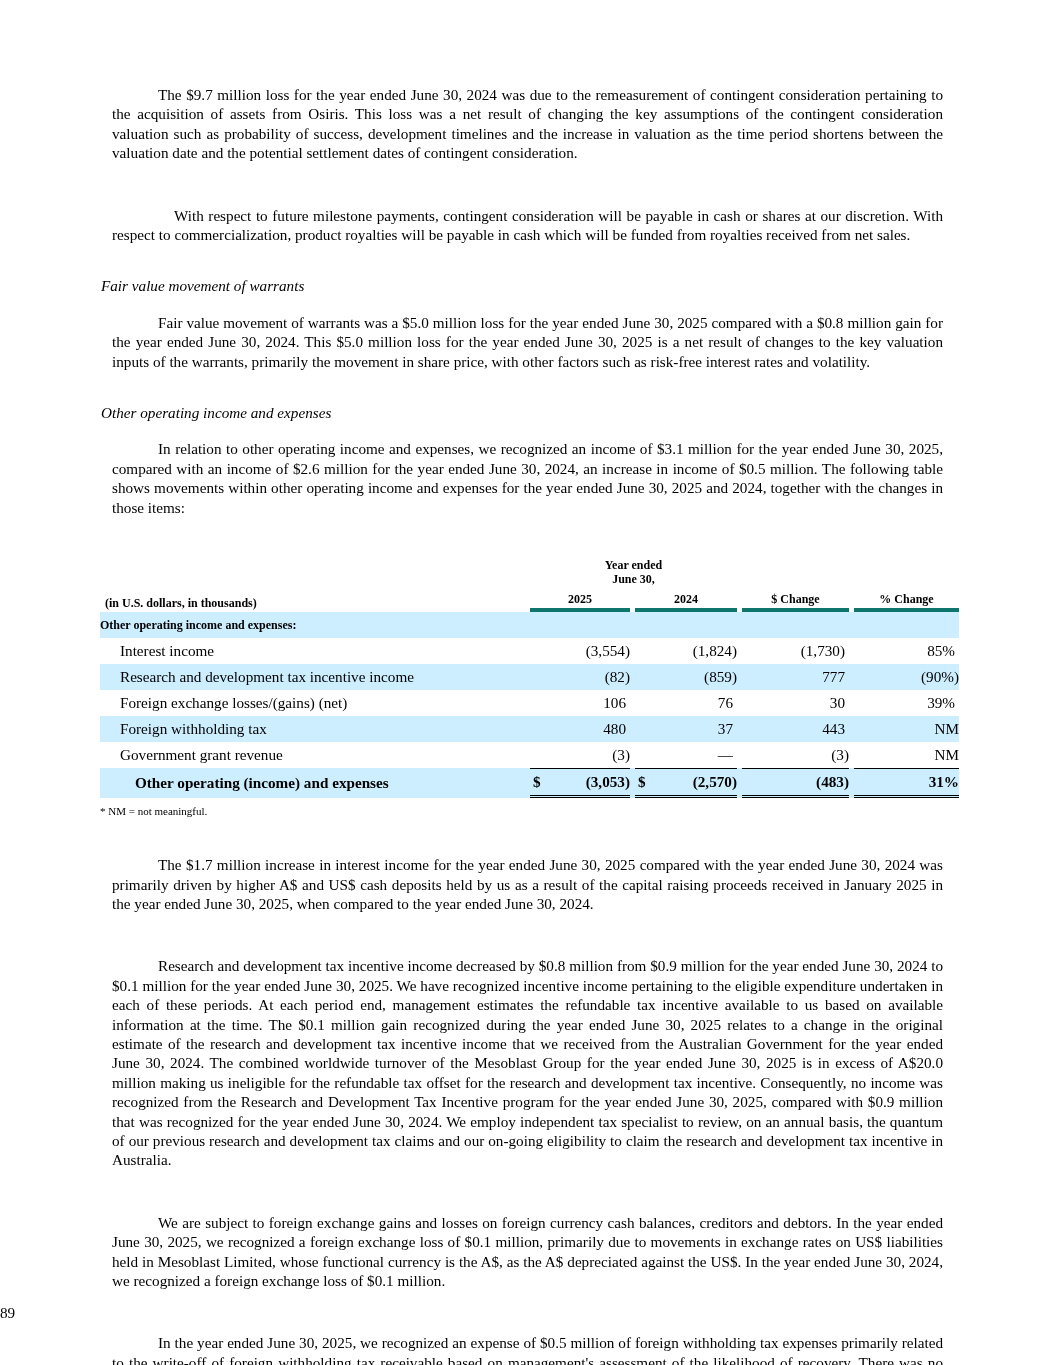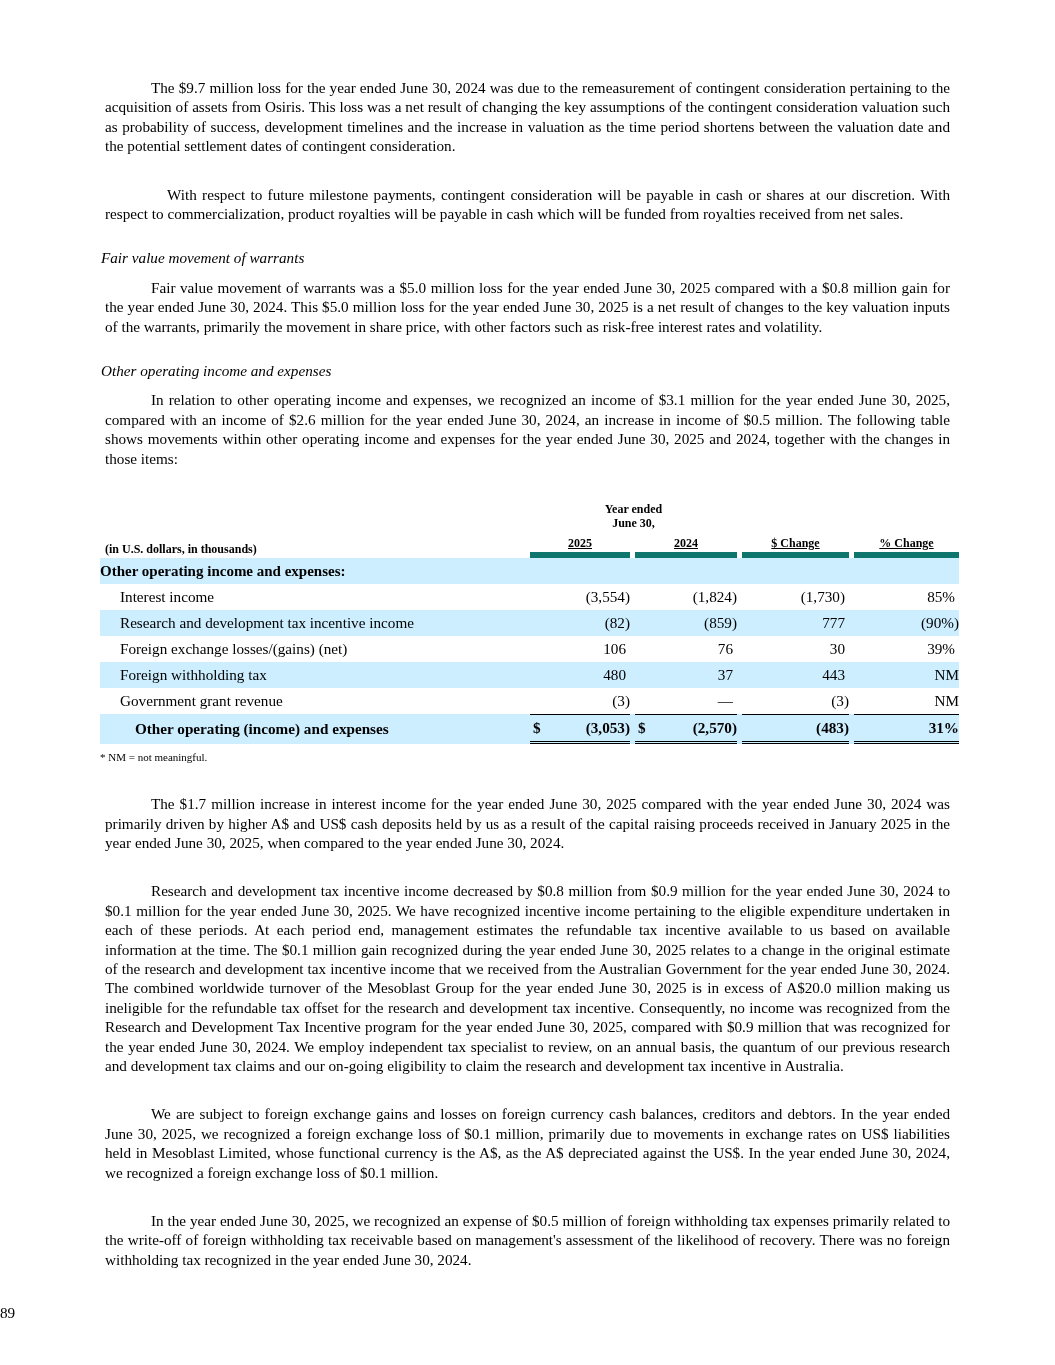--- a/index.html
+++ b/index.html
@@ -3,40 +3,40 @@
   <meta charset="utf-8">
   <style>
     html, body { margin: 0; padding: 0; background: #ffffff; }
     body {
       width: 1055px; height: 1365px; position: relative; overflow: hidden;
       font-family: "Liberation Serif", "DejaVu Serif", serif;
       color: #000; font-size: 15.2px;
     }
     .page { position: absolute; left: 101px; top: 74px; width: 853px; }
     p.body {
-      margin: 4px; text-align: justify; line-height: 19.4px; text-indent: 46px;
+      margin: 11px; text-align: justify; line-height: 19.4px; text-indent: 46px;
     }
     p.indent2 { text-indent: 62px; }
     .heading { font-style: italic; margin: 0; line-height: 19.4px; }
     .gap-s { height: 20px; }
     .gap-m { height: 21px; }
 
     table.fin {
       border-collapse: separate; border-spacing: 0; width: 859px; margin-left: -1px;
       font-size: 15.2px;
     }
     table.fin td { padding: 0; height: 26px; line-height: 26px; vertical-align: middle; }
     .hl { background: #cceeff; }
     .th-small { font-size: 12px; font-weight: bold; text-align: center; line-height: 14px; }
     .colhead { font-size: 12px; font-weight: bold; text-align: center; height: 20px !important; line-height: 14px !important; vertical-align: bottom !important; padding-bottom: 2px !important; }
-    .ul-col { border-bottom: 6px solid #0f766e; text-decoration: underline; }
+    .ul-col { border-bottom: 4px solid #0f766e; }
     .num { text-align: right; margin-top: 24px; }
     .lbl { padding-left: 20px !important; }
     .lbl-total { padding-left: 35px !important; font-weight: bold; margin-left: 16px; }
-    .section-row td { font-weight: bold; font-size: 15px; padding-left: 5px; }
+    .section-row td { font-weight: bold; font-size: 12px; padding-left: 5px; }
     .total td.cell { border-top: 1px solid #000; border-bottom: 3px double #000; font-weight: bold; }
     .foot { padding-left: 62px; font-size: 11px; line-height: 22px; }
     .pagenum { position: absolute; top: 1304px; left: 0; width: 1055px; font-size: 15.2px; }
   </style>
 </head>
 <body>
 
 <div class="page">
   <p class="body">The $9.7 million loss for the year ended June 30, 2024 was due to the remeasurement of contingent consideration pertaining to the acquisition of assets from Osiris. This loss was a net result of changing the key assumptions of the contingent consideration valuation such as probability of success, development timelines and the increase in valuation as the time period shortens between the valuation date and the potential settlement dates of contingent consideration.</p>
   <div class="gap-m"></div>

